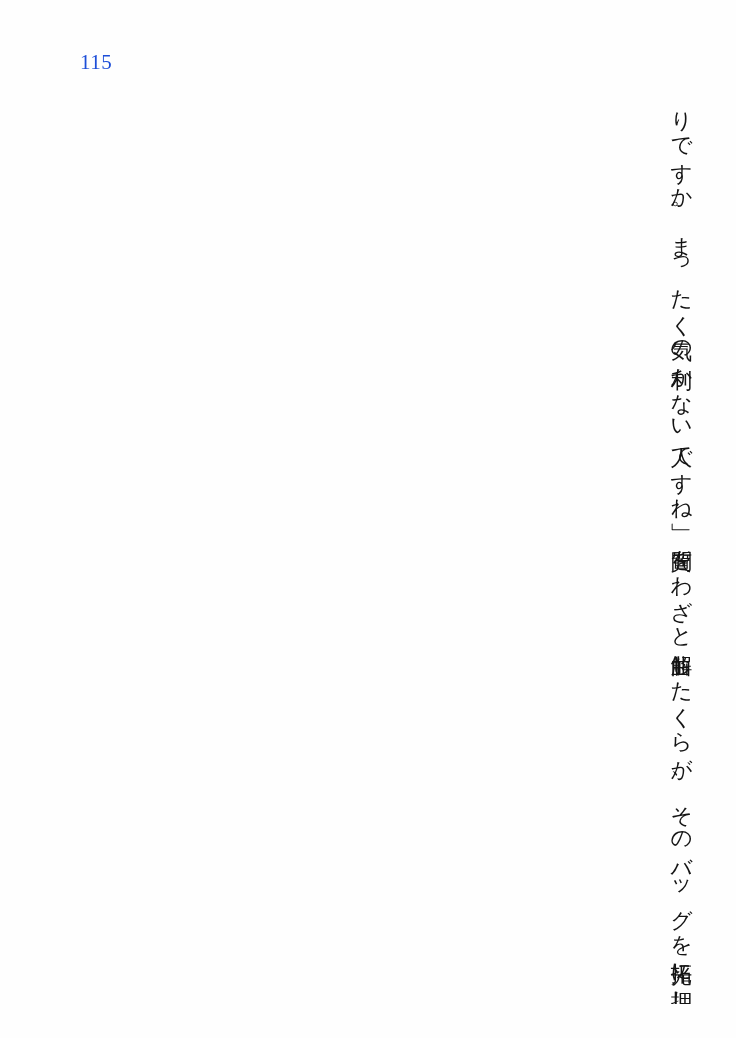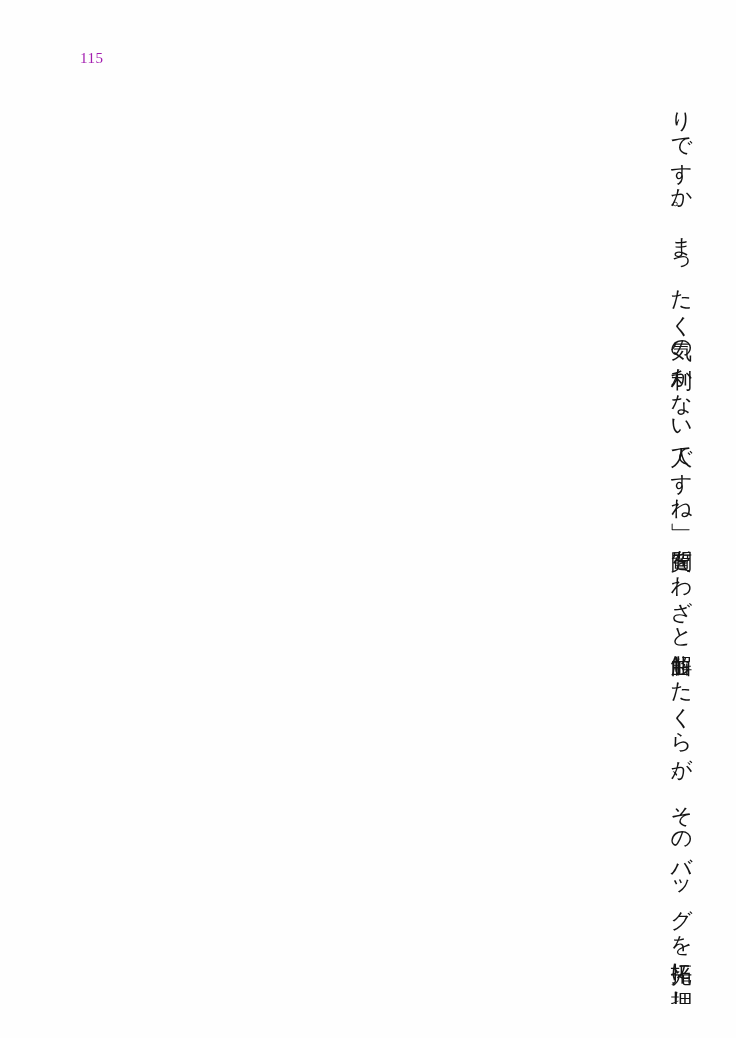--- a/index.html
+++ b/index.html
@@ -17,23 +17,23 @@
   }
   #page {
     position: absolute;
     inset: 0;
     background: #fefefe;
   }
   #page-number {
     position: absolute;
     top: 50px;
     left: 80px;
-    font-size: 15px;
+    font-size: 21px;
     font-family: "Liberation Serif", serif;
-    color: #a21caf;
+    color: #1d4ed8;
     letter-spacing: 0.5px;
   }
   #body-text {
     position: absolute;
     top: 96px;
     left: 36px;
     right: 36px;
     bottom: 34px;
     writing-mode: vertical-rl;
     text-orientation: upright;

